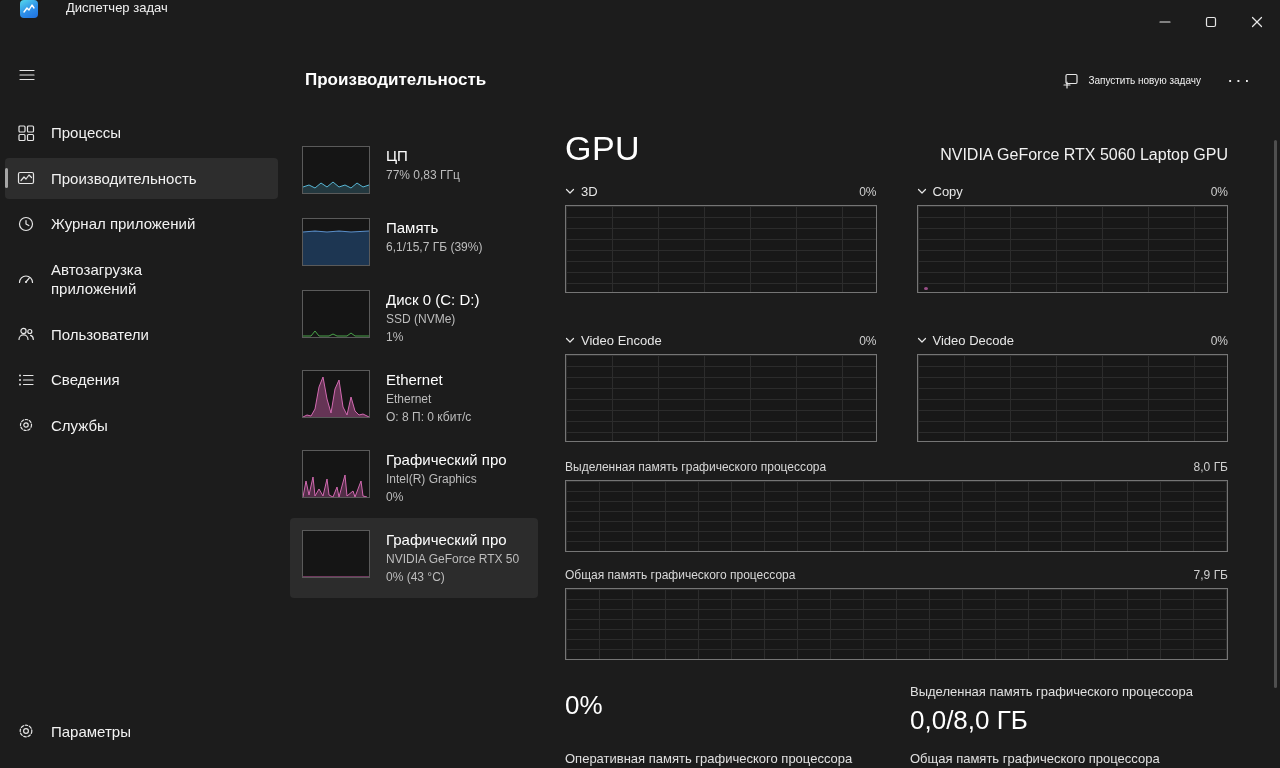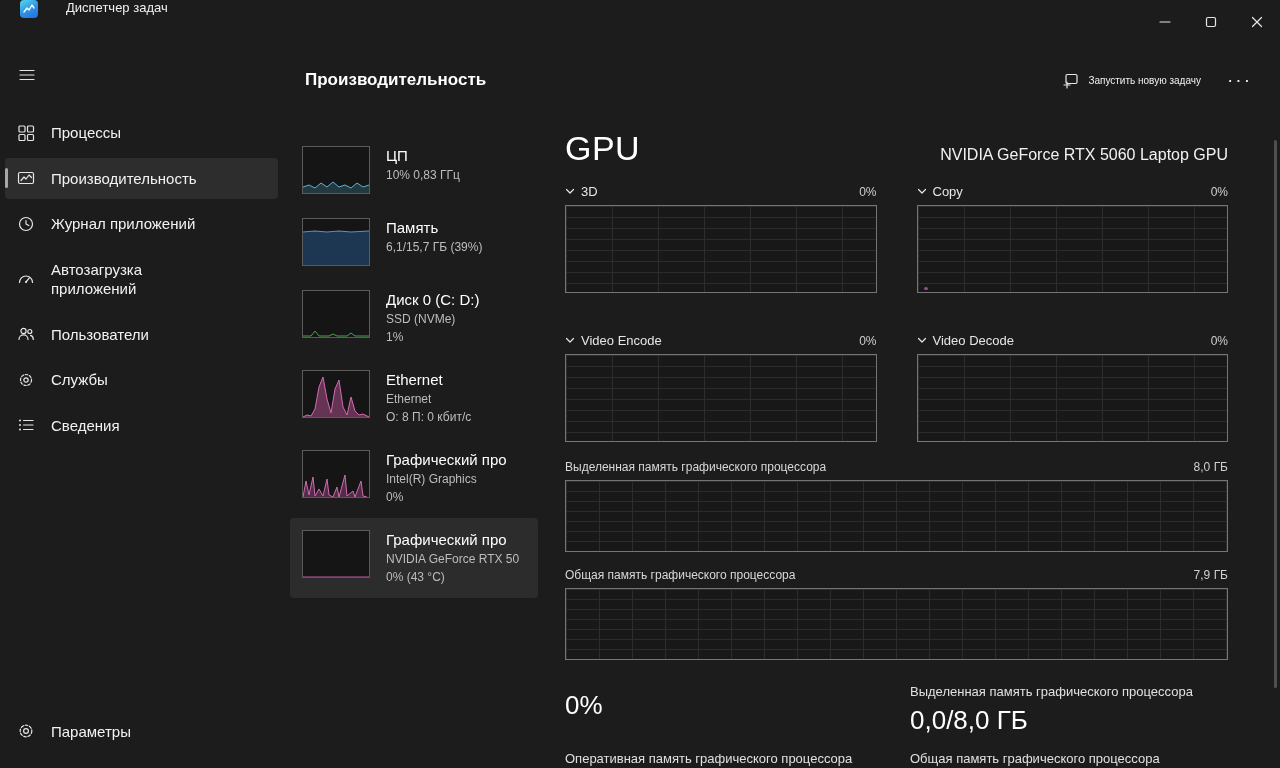--- a/index.html
+++ b/index.html
@@ -187,36 +187,36 @@
         <circle cx="6.5" cy="6" r="2.6" class="icon-stroke"></circle>
         <path d="M2 14.5 c0-3 2.2-4.6 4.5-4.6 s4.5 1.6 4.5 4.6" class="icon-stroke"></path>
         <circle cx="12.8" cy="6.5" r="2" class="icon-stroke"></circle>
         <path d="M13.5 10.4 c1.8 0.4 2.8 2 2.8 4.1" class="icon-stroke"></path>
       </svg>
       <span class="nav-label">Пользователи</span>
     </div>
 
     <div class="nav-item">
       <svg class="nav-icon" viewBox="0 0 18 18">
-        <circle cx="9" cy="9" r="5.5" class="icon-stroke" stroke-dasharray="2.4 1.7"></circle>
-        <circle cx="9" cy="9" r="2.2" class="icon-stroke"></circle>
-      </svg>
-      <span class="nav-label">Службы</span>
-    </div>
-
-    <div class="nav-item">
-      <svg class="nav-icon" viewBox="0 0 18 18">
         <circle cx="3" cy="4.5" r="1" fill="#e6e6e6" stroke="none"></circle>
         <circle cx="3" cy="9" r="1" fill="#e6e6e6" stroke="none"></circle>
         <circle cx="3" cy="13.5" r="1" fill="#e6e6e6" stroke="none"></circle>
         <line x1="6.5" y1="4.5" x2="16" y2="4.5" class="icon-stroke"></line>
         <line x1="6.5" y1="9" x2="16" y2="9" class="icon-stroke"></line>
         <line x1="6.5" y1="13.5" x2="16" y2="13.5" class="icon-stroke"></line>
       </svg>
       <span class="nav-label">Сведения</span>
+    </div>
+
+    <div class="nav-item">
+      <svg class="nav-icon" viewBox="0 0 18 18">
+        <circle cx="9" cy="9" r="5.5" class="icon-stroke" stroke-dasharray="2.4 1.7"></circle>
+        <circle cx="9" cy="9" r="2.2" class="icon-stroke"></circle>
+      </svg>
+      <span class="nav-label">Службы</span>
     </div>
 
     <div class="nav-item nav-settings">
       <svg class="nav-icon" viewBox="0 0 18 18">
         <circle cx="9" cy="9" r="5.8" class="icon-stroke" stroke-dasharray="2.6 1.7"></circle>
         <circle cx="9" cy="9" r="2.4" class="icon-stroke"></circle>
       </svg>
       <span class="nav-label">Параметры</span>
     </div>
   </nav>
@@ -243,21 +243,21 @@
 
         <div class="perf-item">
           <div class="thumb">
             <svg width="66" height="46" viewBox="0 0 66 46" preserveAspectRatio="none">
               <polygon points="0,40 6,38 12,41 18,36 24,40 30,35 36,40 42,38 48,41 54,36 60,40 66,38 66,46 0,46" fill="rgba(88,182,212,0.22)"></polygon>
               <polyline points="0,40 6,38 12,41 18,36 24,40 30,35 36,40 42,38 48,41 54,36 60,40 66,38" stroke="#58b6d4" stroke-width="1" fill="none"></polyline>
             </svg>
           </div>
           <div class="perf-text">
             <div class="perf-title">ЦП</div>
-            <div class="perf-sub">10% 0,83 ГГц</div>
+            <div class="perf-sub">77% 0,83 ГГц</div>
           </div>
         </div>
 
         <div class="perf-item">
           <div class="thumb">
             <svg width="66" height="46" viewBox="0 0 66 46" preserveAspectRatio="none">
               <polygon points="0,13 12,12 24,13 36,12 48,13 66,12 66,46 0,46" fill="#1d3652"></polygon>
               <polyline points="0,13 12,12 24,13 36,12 48,13 66,12" stroke="#5b8fc9" stroke-width="1.2" fill="none"></polyline>
             </svg>
           </div>

